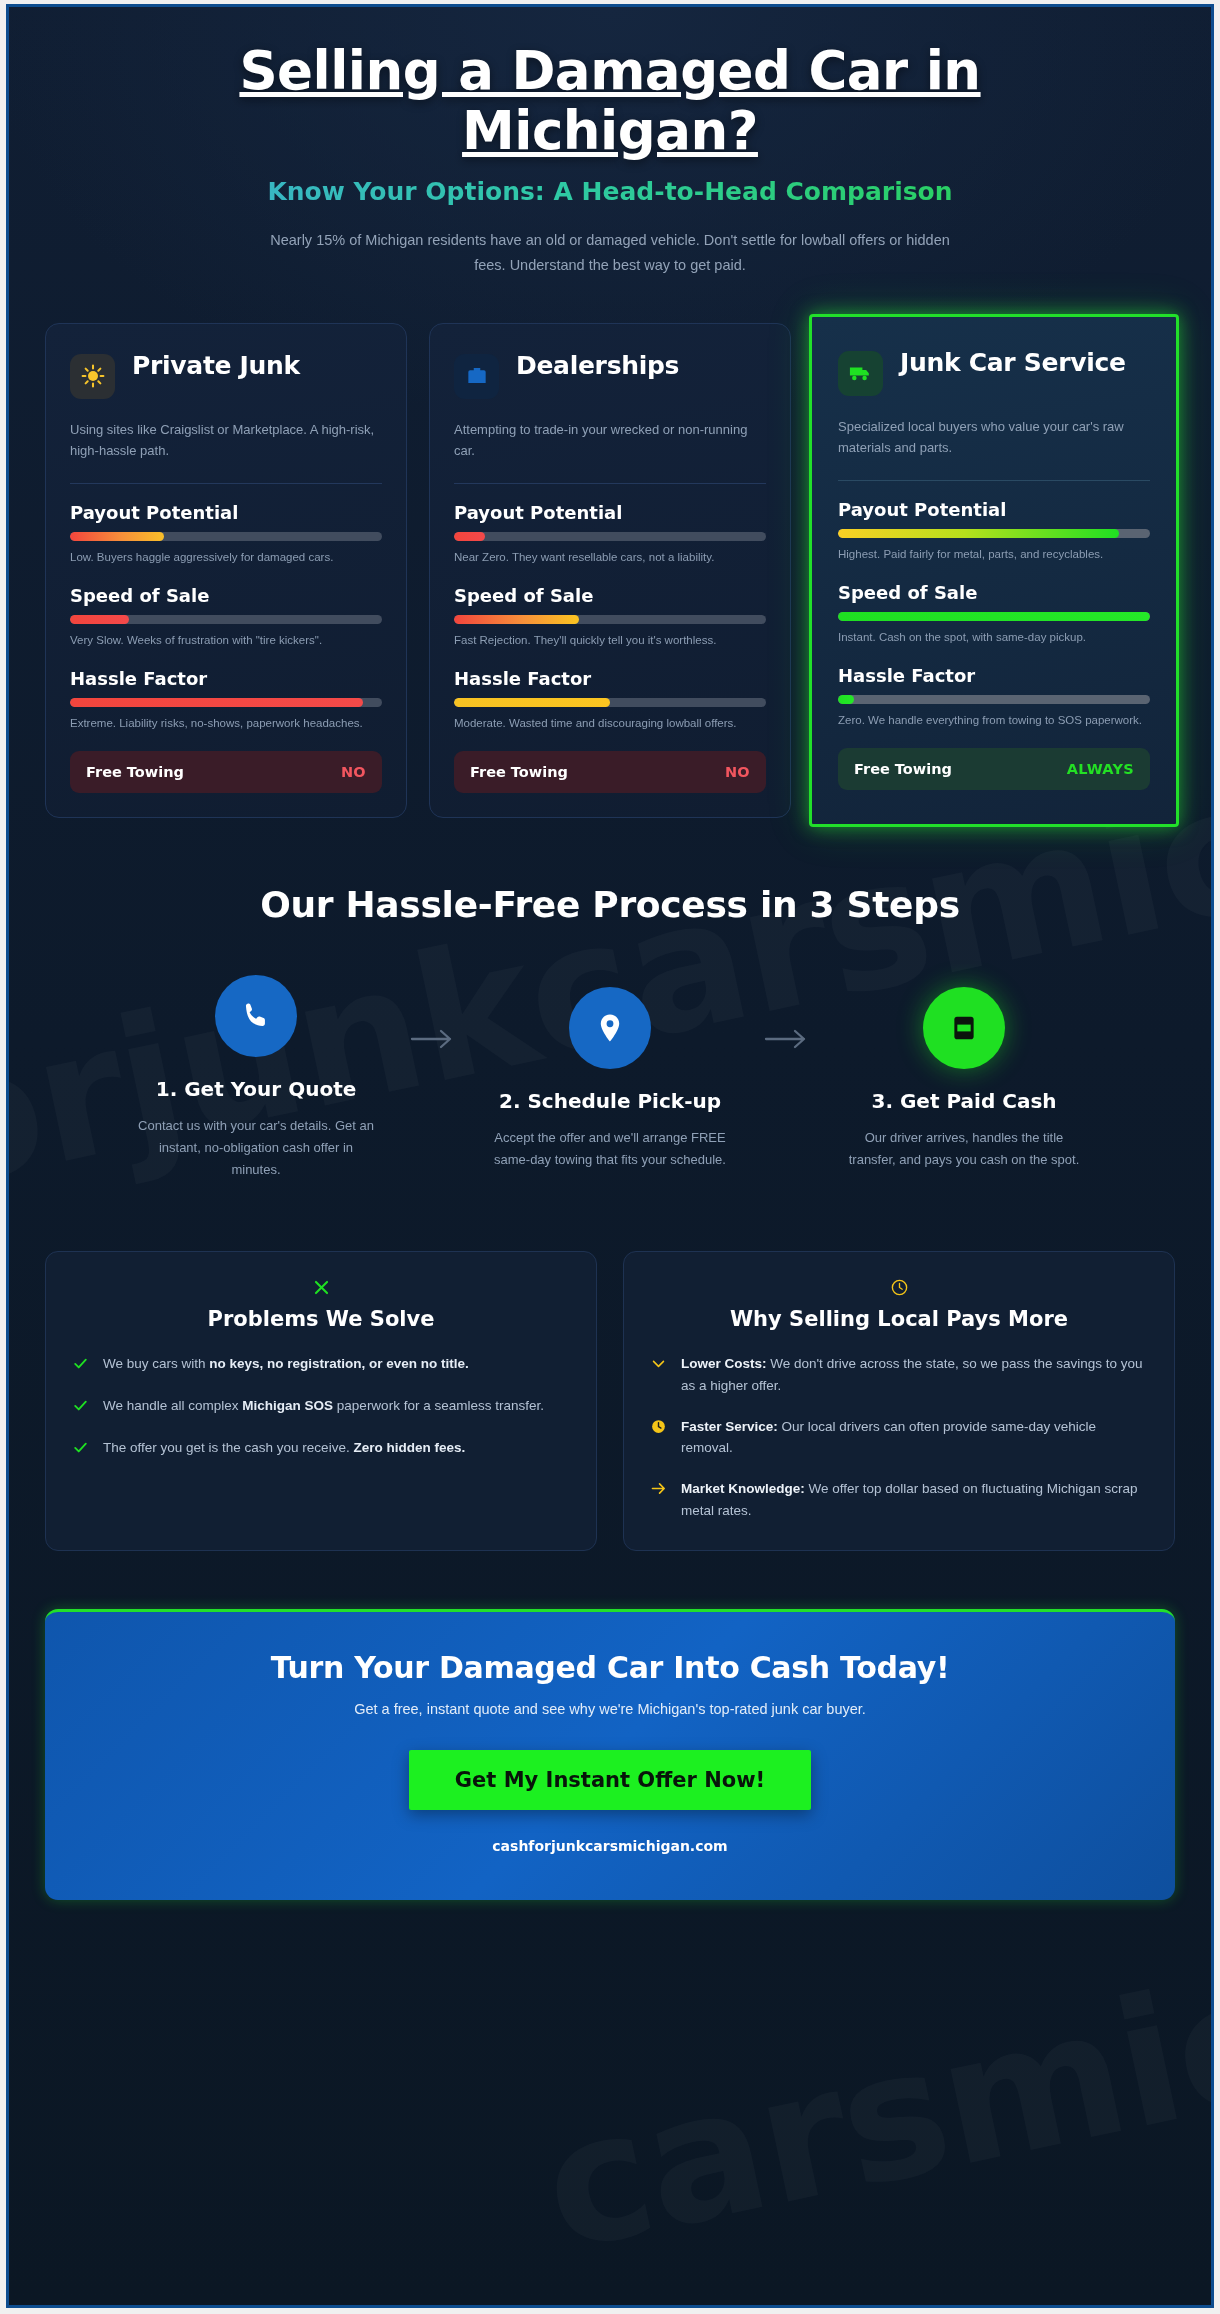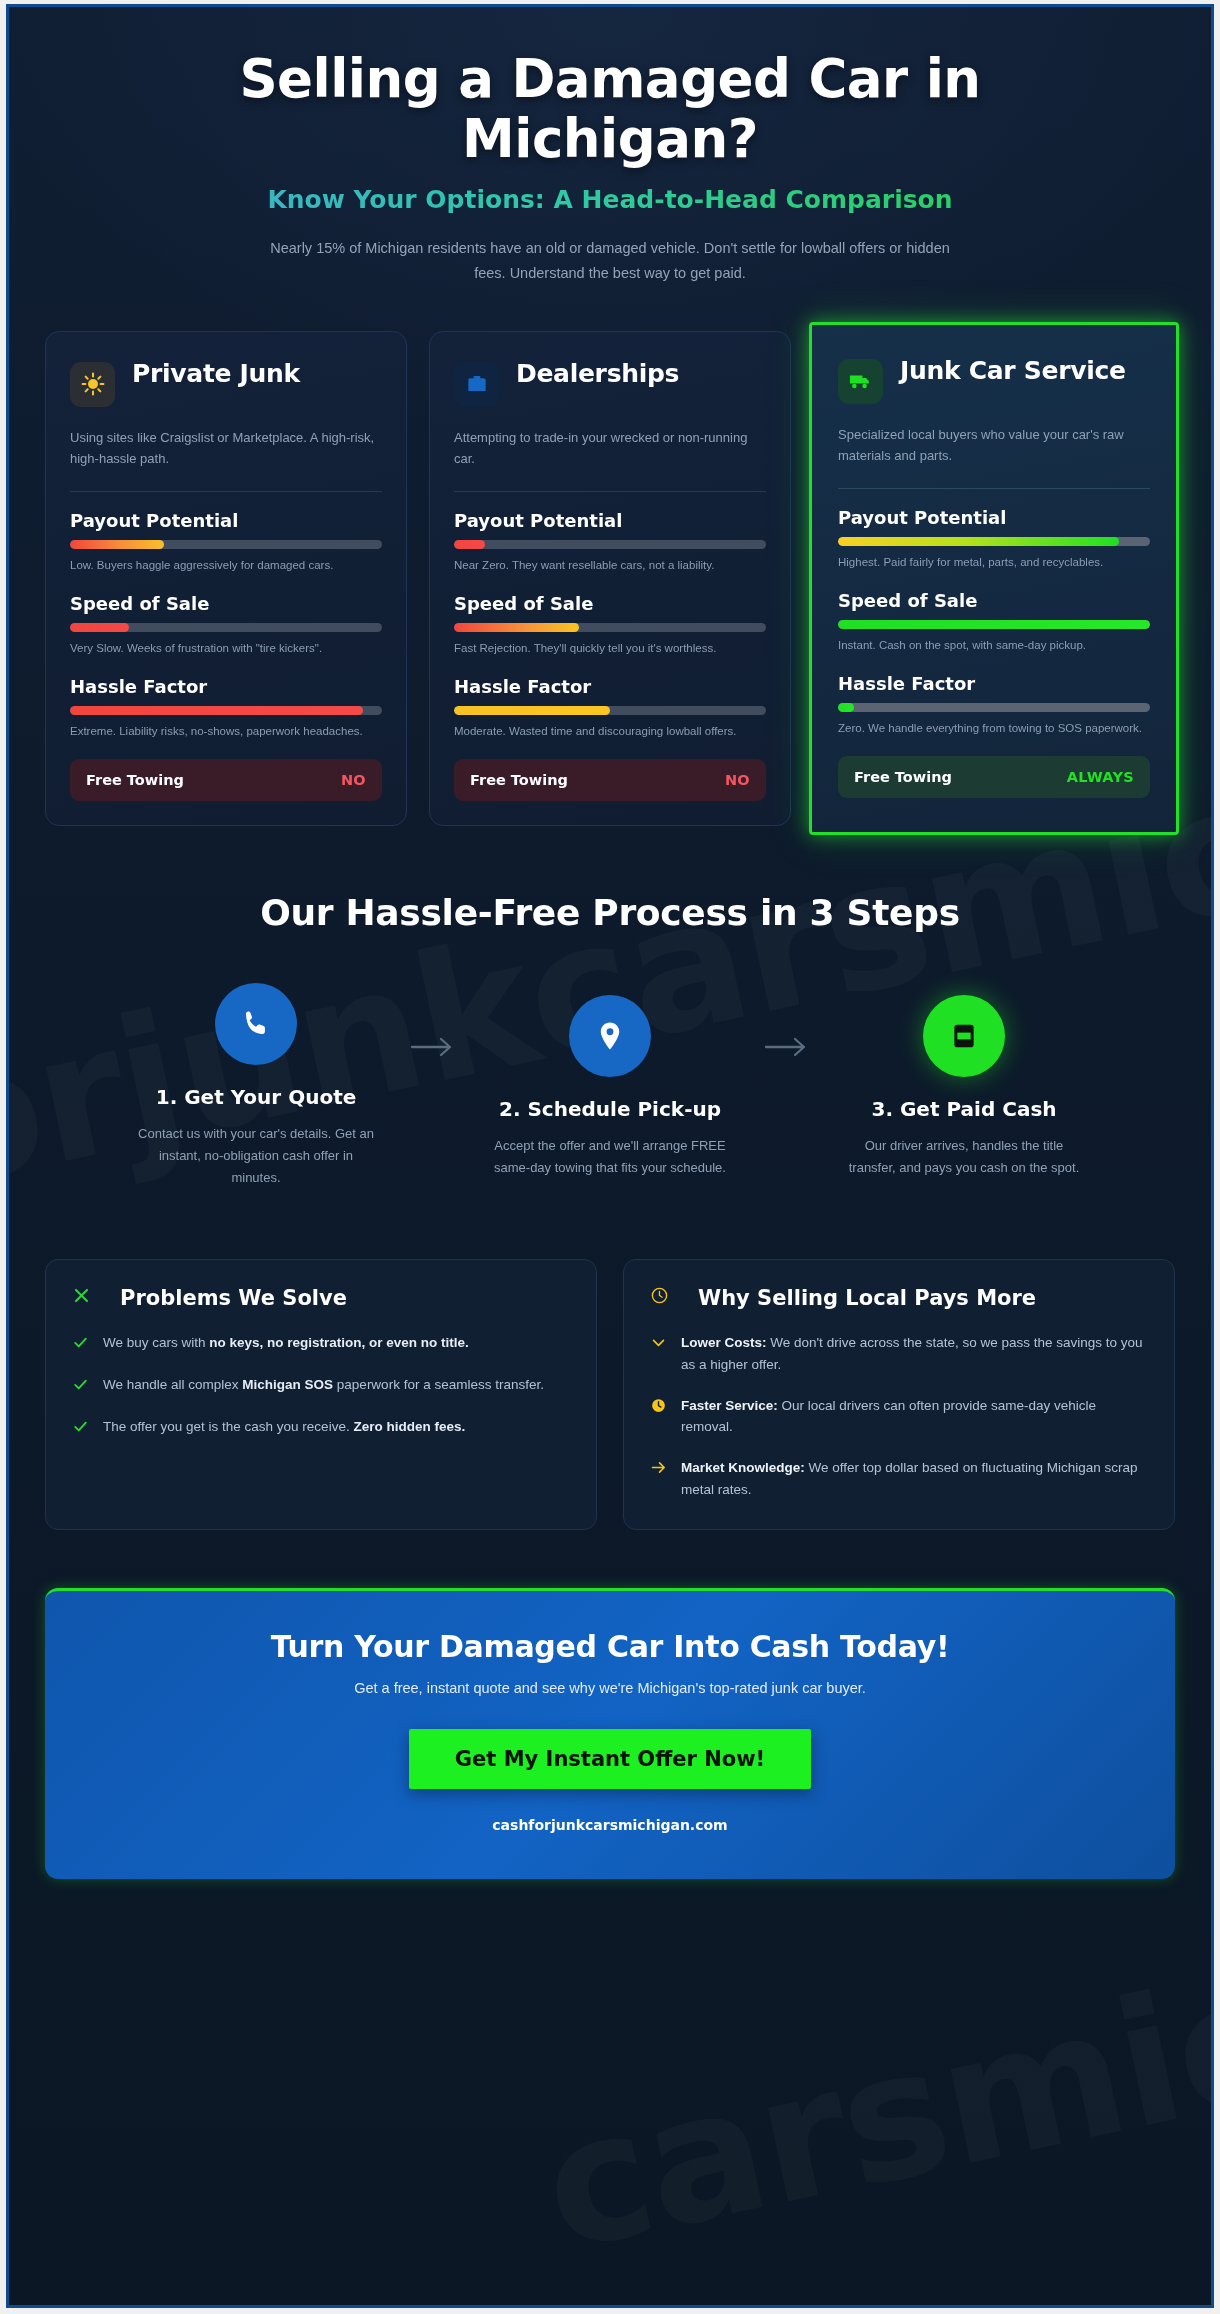--- a/index.html
+++ b/index.html
@@ -45,22 +45,23 @@
   
   .hero { padding-top: 30px; text-align: center; }
   .hero h1 {
     font-family: "DejaVu Sans", sans-serif;
     font-size: 53px;
     line-height: 1.13;
     font-weight: 800;
     color: #ffffff;
     letter-spacing: -0.5px;
     max-width: 860px;
-    margin: 12px auto;
+    margin: 4px auto;
     text-shadow: 0 3px 10px rgba(0,0,0,.45);
+    text-decoration: underline;
   }
   .hero h2 {
     margin-top: 16px;
     font-family: "DejaVu Sans", sans-serif;
     font-size: 25px;
     font-weight: 800;
     background: linear-gradient(90deg,#3fa9d8 0%, #2fc9a6 45%, #27d43f 100%);
     -webkit-background-clip: text;
     background-clip: text;
     color: transparent;
@@ -207,21 +208,21 @@
   
   .panels { display: flex; gap: 26px; margin-top: 70px; }
   .panel {
     flex: 1;
     background: #111f33;
     border: 1px solid #1e3252;
     border-radius: 13px;
     padding: 26px 26px 24px;
   }
   .panel-head {
-    display: flex; align-items: center; gap: 29px; margin-bottom: 22px;
+    display: flex; align-items: center; gap: 6px; margin-bottom: 22px; flex-direction: column;
   }
   .panel-head h4 {
     font-family: "DejaVu Sans", sans-serif;
     font-size: 21px; font-weight: 800; color: #ffffff;
   }
   .bullet { display: flex; gap: 14px; margin-bottom: 19px; }
   .bullet:last-child { margin-bottom: 4px; }
   .bullet-ic { flex: none; width: 17px; margin-top: 2px; }
   .bullet-tx { font-size: 13.5px; line-height: 1.62; color: #b4c2d4; }
   .bullet-tx b { color: #e6edf6; font-weight: 700; }

